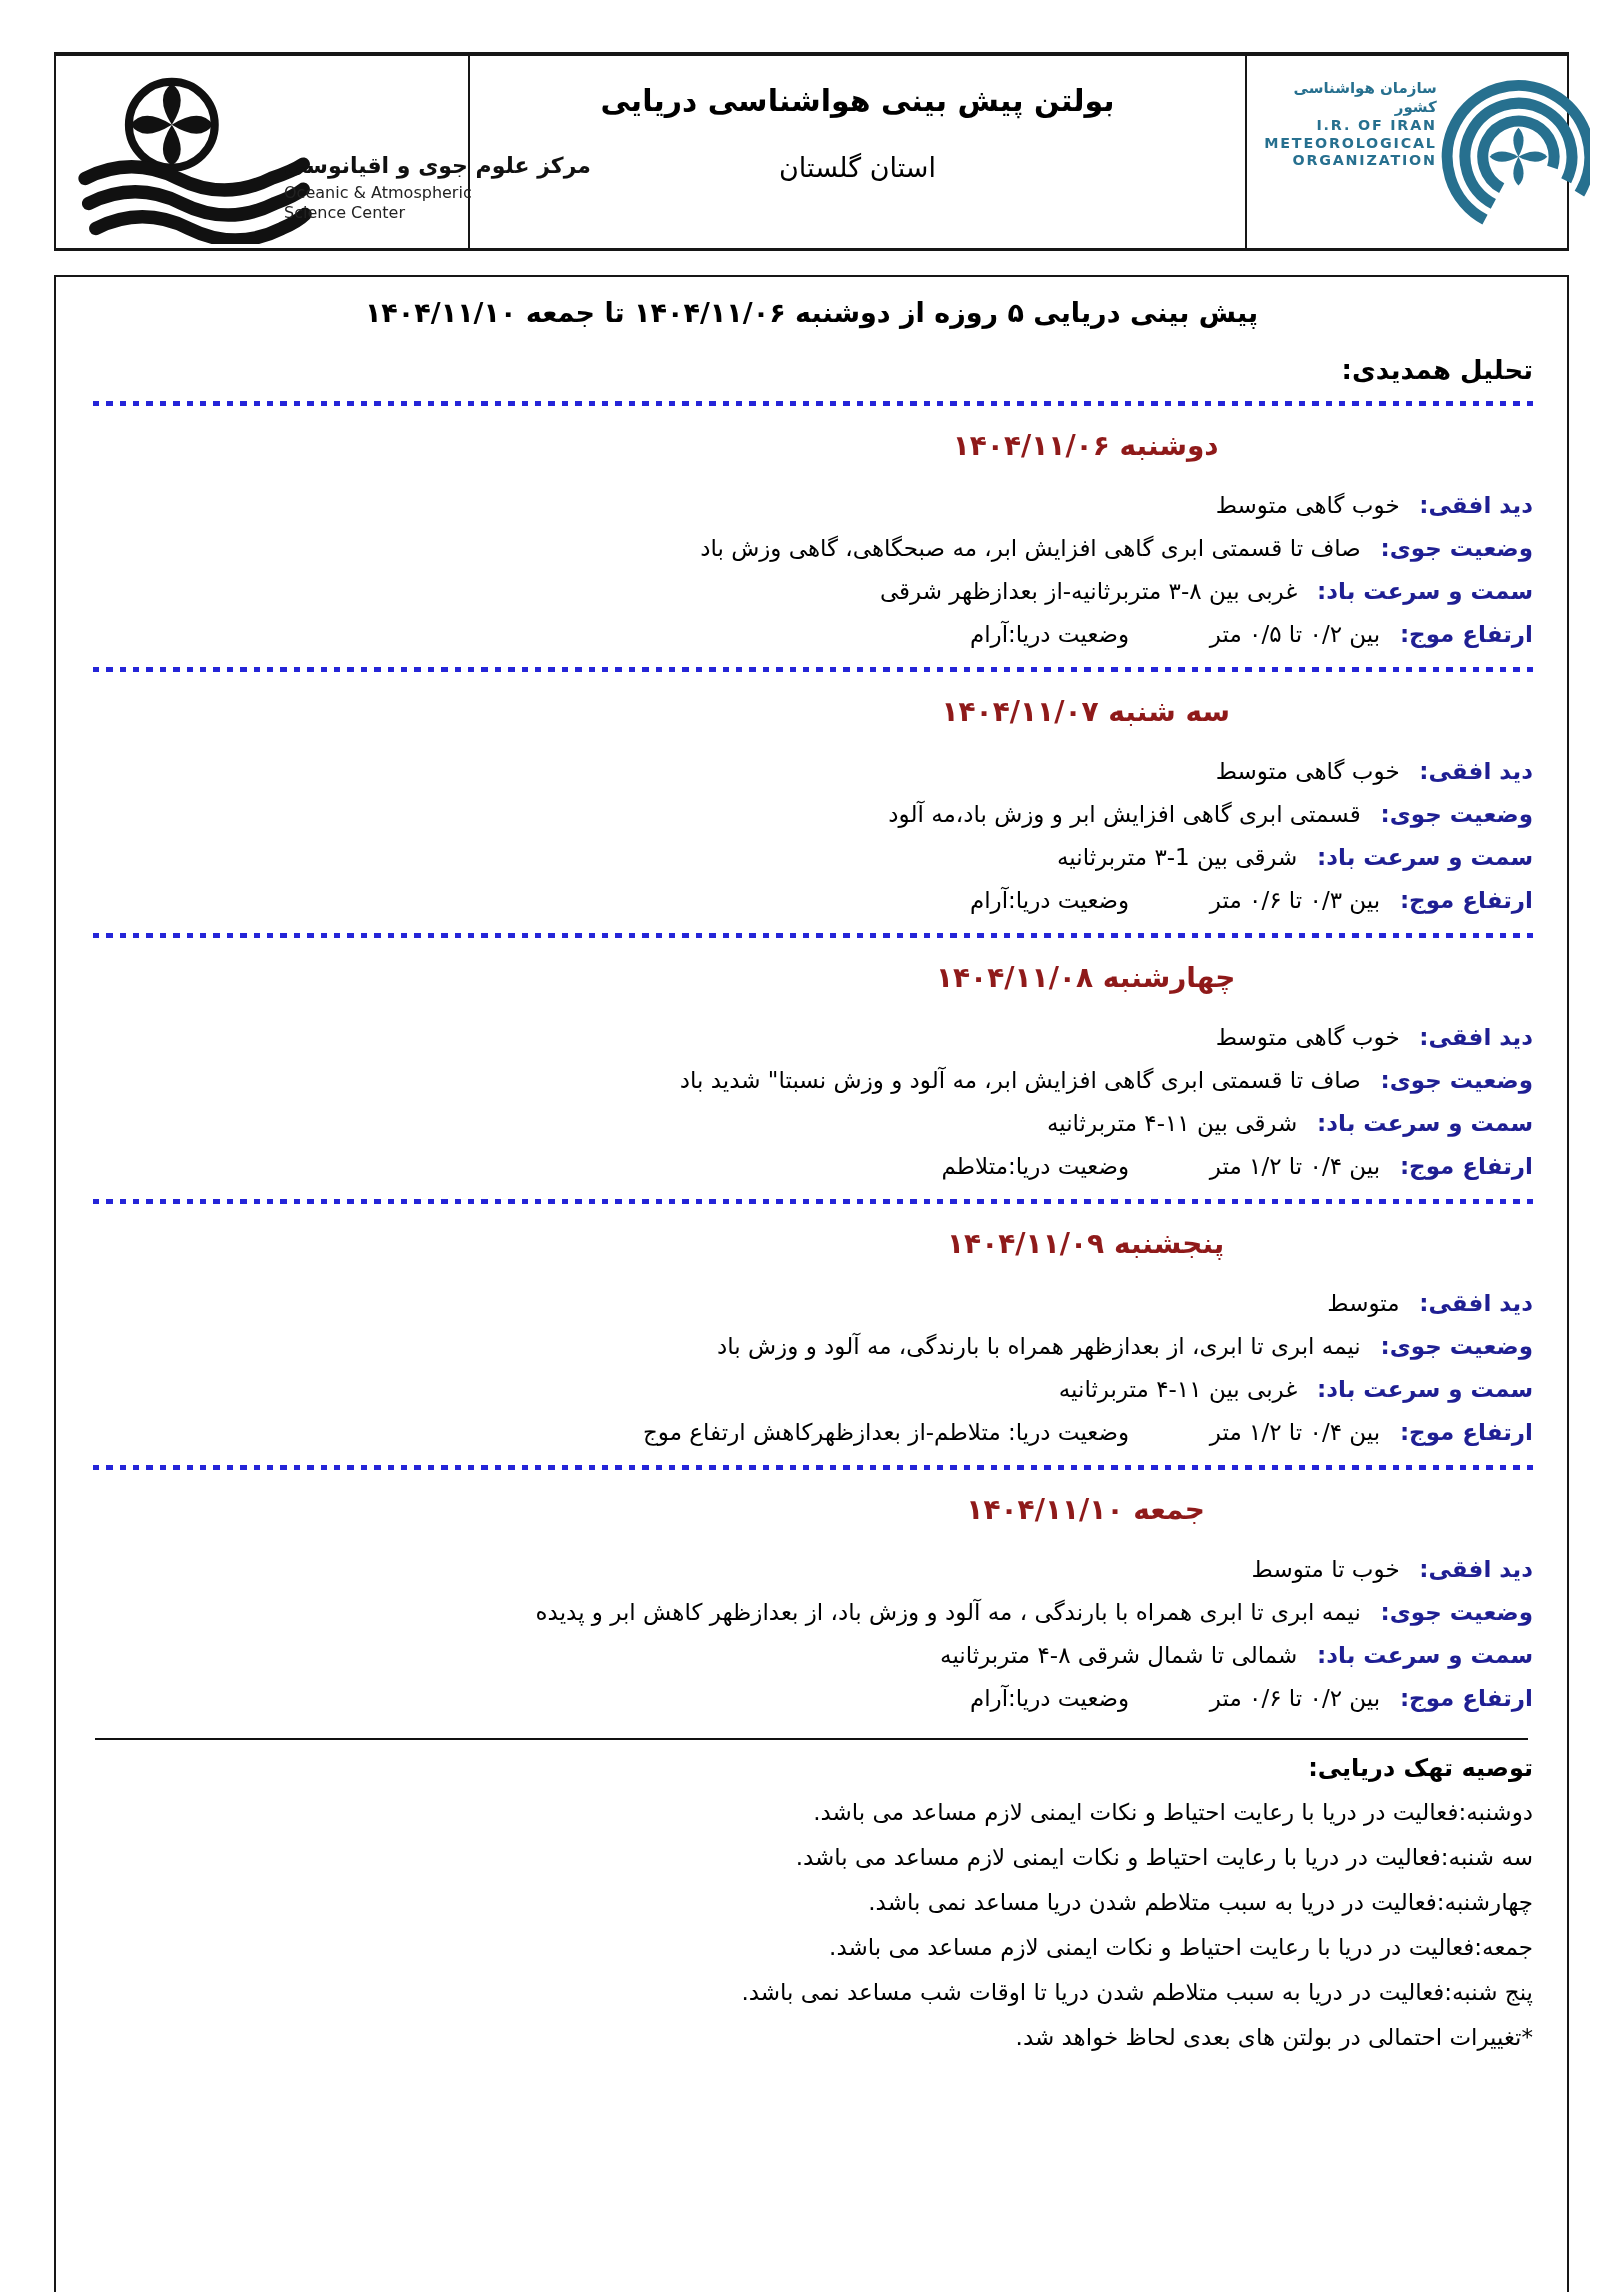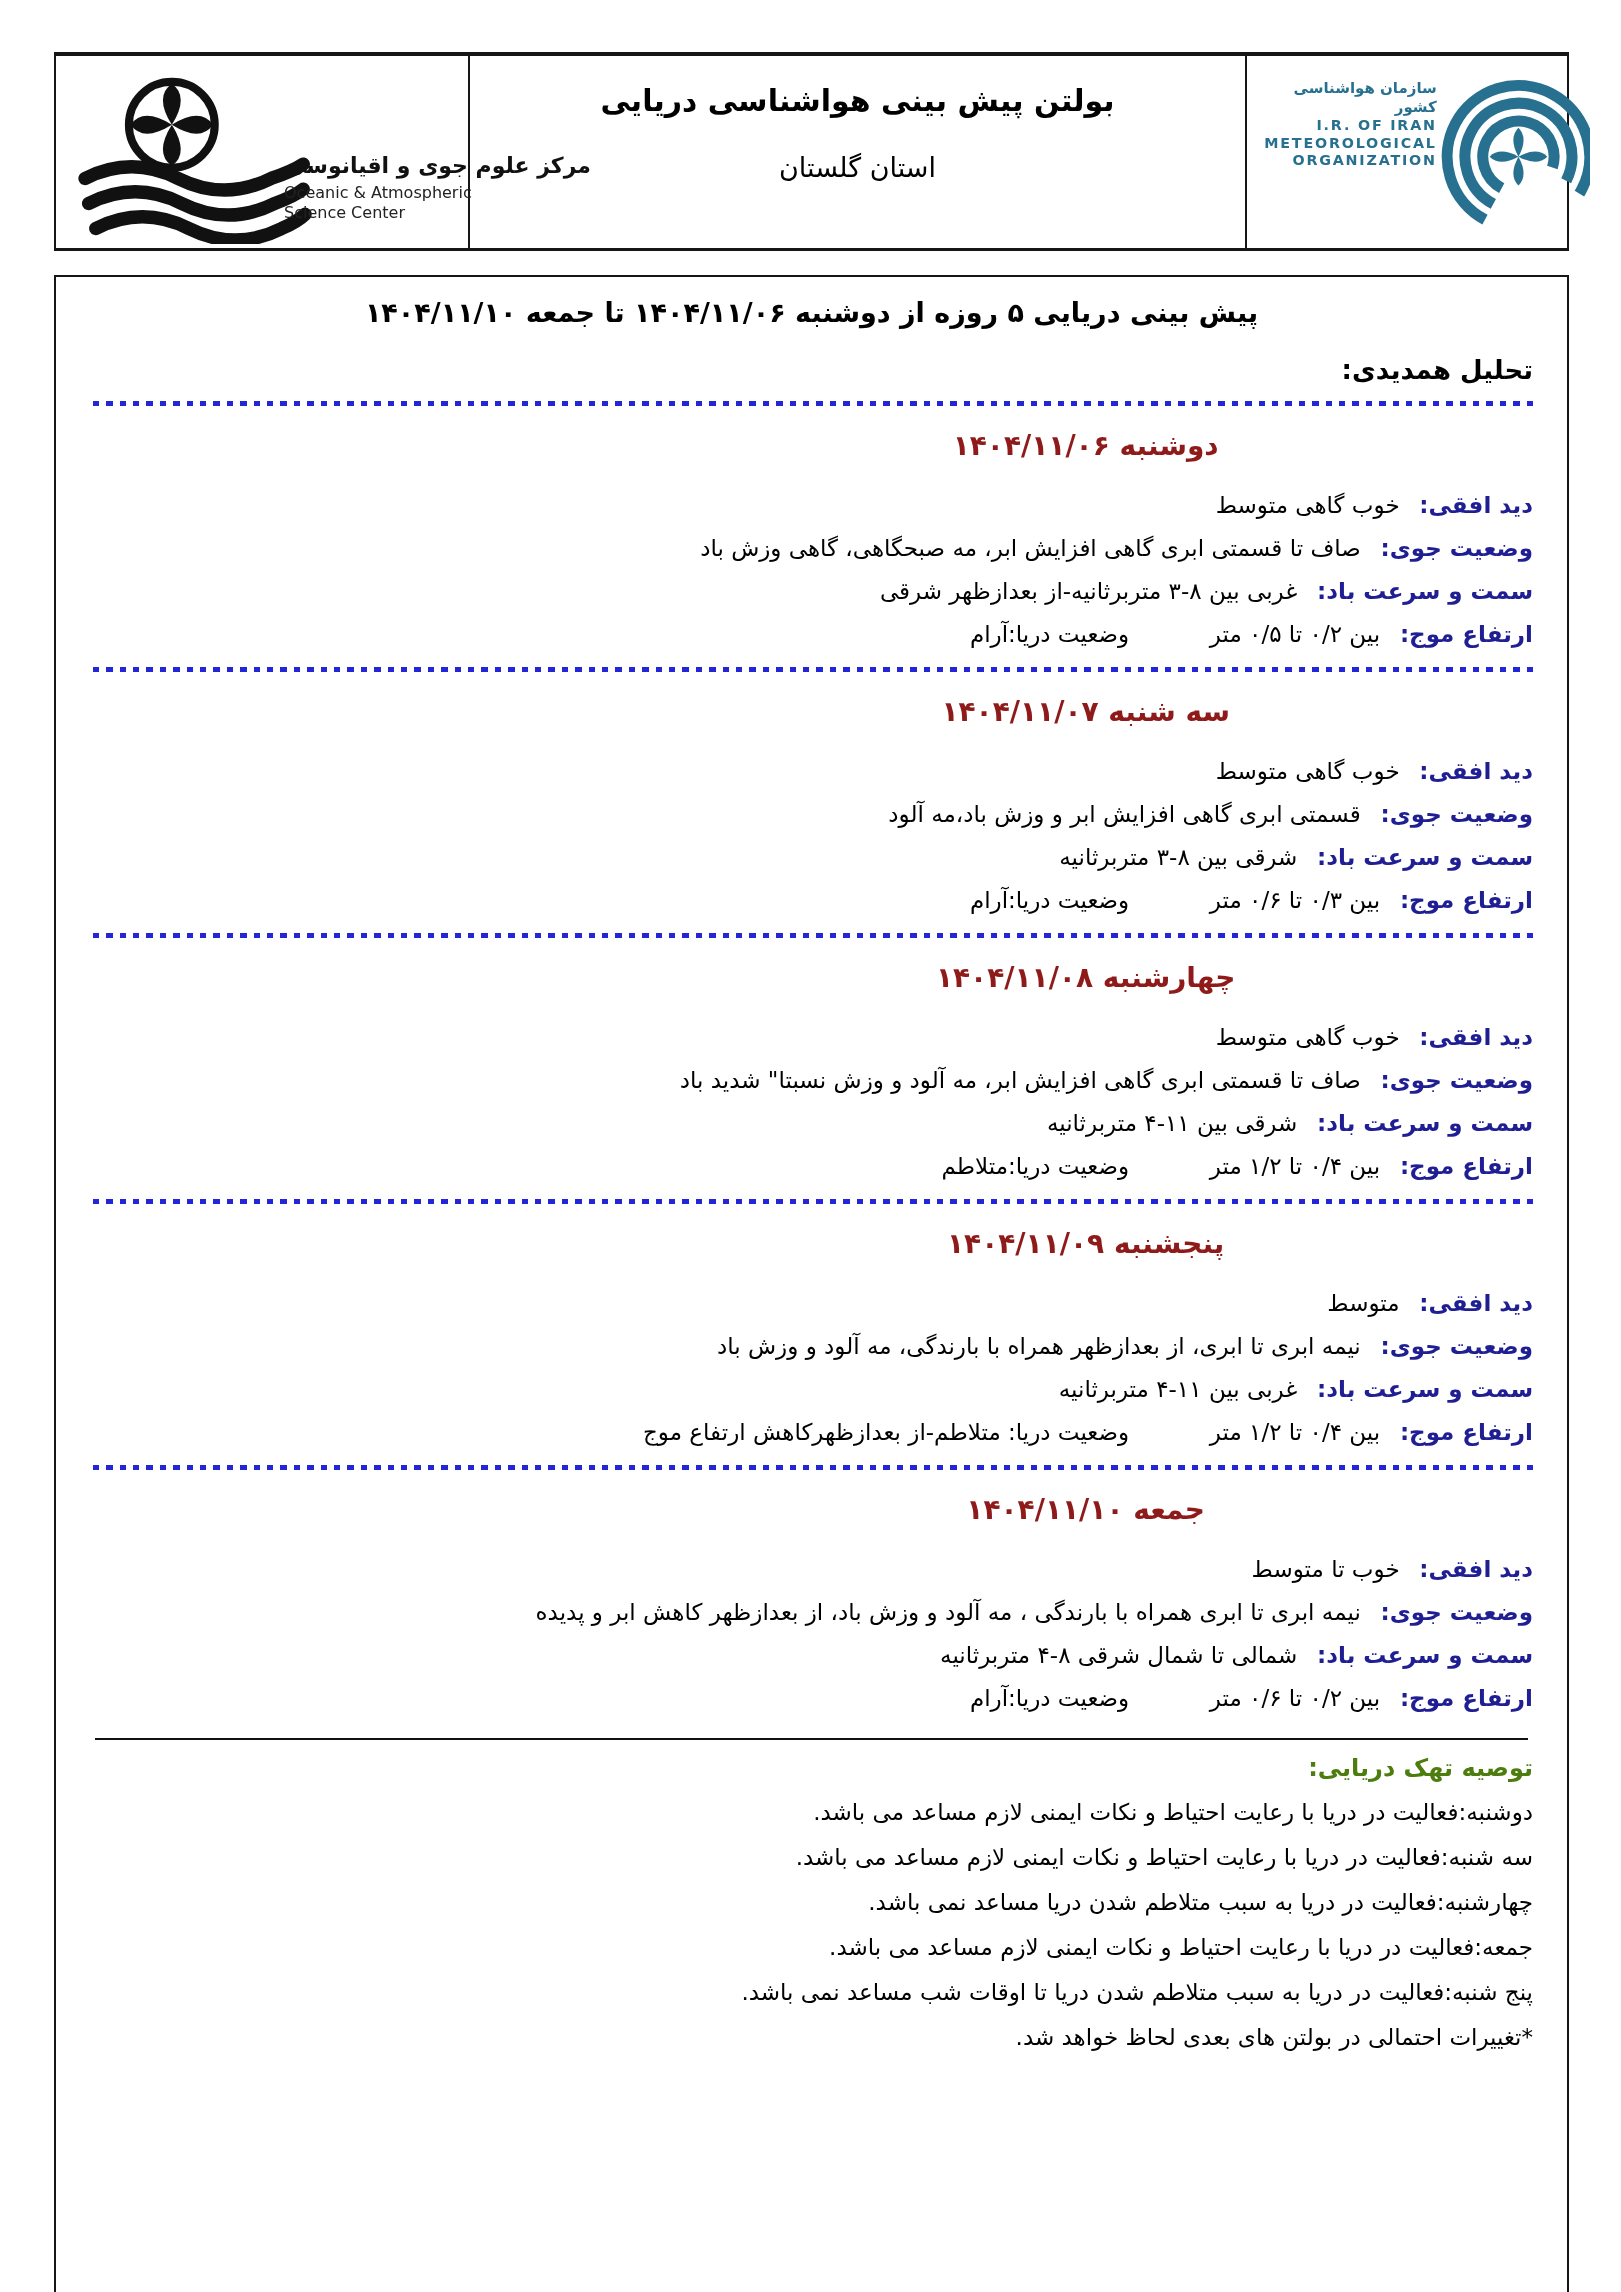--- a/index.html
+++ b/index.html
@@ -35,21 +35,21 @@
   .sep-dotted { height:5.4px; margin-top:16px;
     background:repeating-linear-gradient(to left, #2525d8 0 6.3px, transparent 6.3px 13.4px); }
   .day { }
   .day-date { width:62%; text-align:center; font-size:28px; font-weight:bold; color:#8f1a1a; margin-top:23px; margin-bottom:27px; }
   .row { display:flex; align-items:baseline; gap:19.7px; margin-bottom:9.9px; font-size:23px; line-height:33px; }
   .lbl { font-weight:bold; color:#1f1f93; white-space:nowrap; }
   .val { color:#000; }
   .sea { margin-right:61px; }
   .sep-solid { border-top:2.7px solid #111; margin:23px 5.4px 0 5.4px; }
 
-  .advisory-title { font-size:24px; font-weight:bold; color:#4d7c0f; margin-top:14.3px; }
+  .advisory-title { font-size:24px; font-weight:bold; color:#000000; margin-top:14.3px; }
   .advisory-line { font-size:23px; color:#000; margin-top:15px; line-height:30px; }
 
   
   .forecaster-box { margin-top:12.5px; border:2.7px solid #161616; height:84px; display:flex; align-items:center; padding-left:36px; padding-right:390px; font-size:22.4px; gap:14.3px; }
   .forecaster-lbl { color:#000; }
   .forecaster-name { color:#000; }
 
   
   .page-footer { margin-top:34px; display:flex; justify-content:space-between; align-items:flex-end; padding-bottom:9px; border-bottom:5.4px solid #000; }
   .pf-right { font-size:23px; color:#000; word-spacing:18px; }
@@ -150,21 +150,21 @@
         <div class="row">
           <span class="lbl">دید افقی:</span>
           <span class="val">خوب گاهی متوسط</span>
         </div>
         <div class="row">
           <span class="lbl">وضعیت جوی:</span>
           <span class="val">قسمتی ابری گاهی افزایش ابر و وزش باد،مه آلود</span>
         </div>
         <div class="row">
           <span class="lbl">سمت و سرعت باد:</span>
-          <span class="val">شرقی بین ۸-۳ متربرثانیه</span>
+          <span class="val">شرقی بین 1-۳ متربرثانیه</span>
         </div>
         <div class="row">
           <span class="lbl">ارتفاع موج:</span>
           <span class="val">بین ۰/۳ تا ۰/۶ متر</span>
           <span class="val sea">وضعیت دریا:آرام</span>
         </div>
         <div class="sep-dotted"></div>
       </section>
 
       <section class="day">

